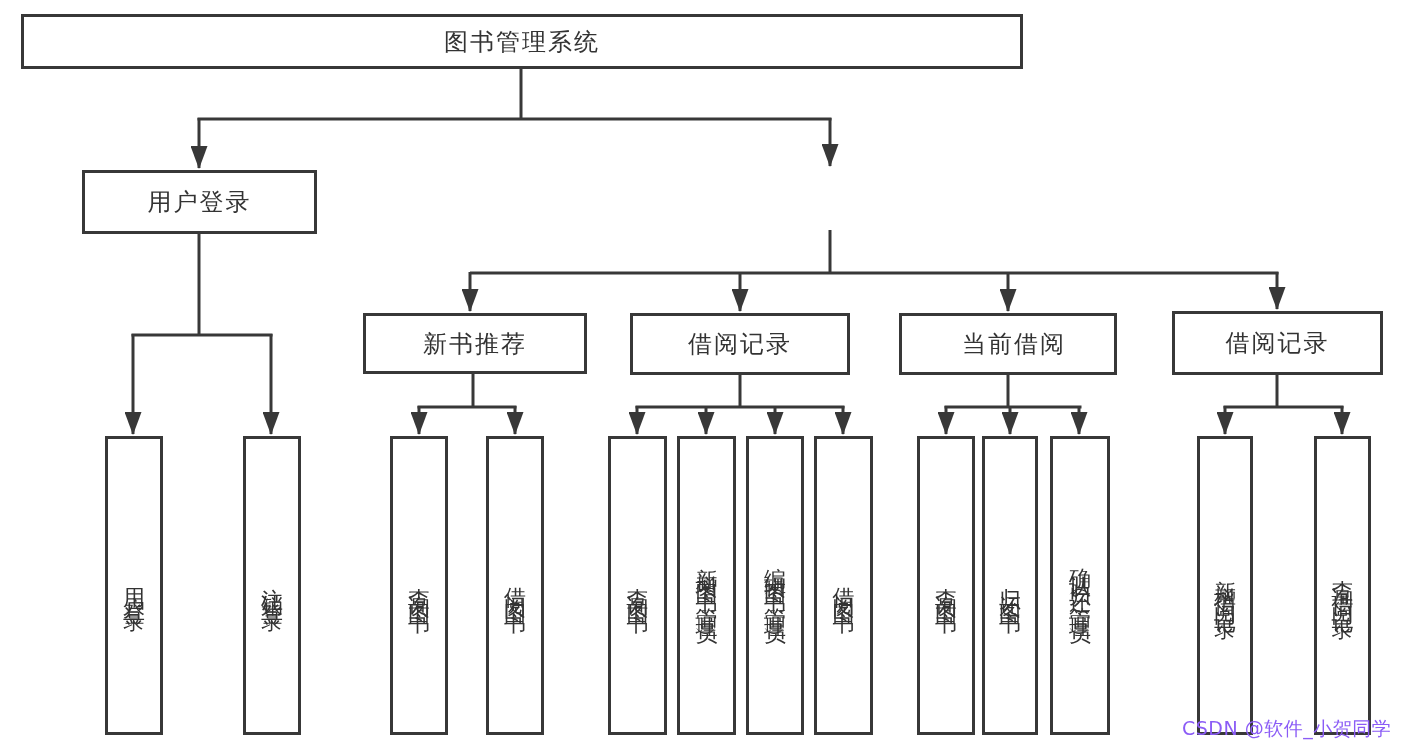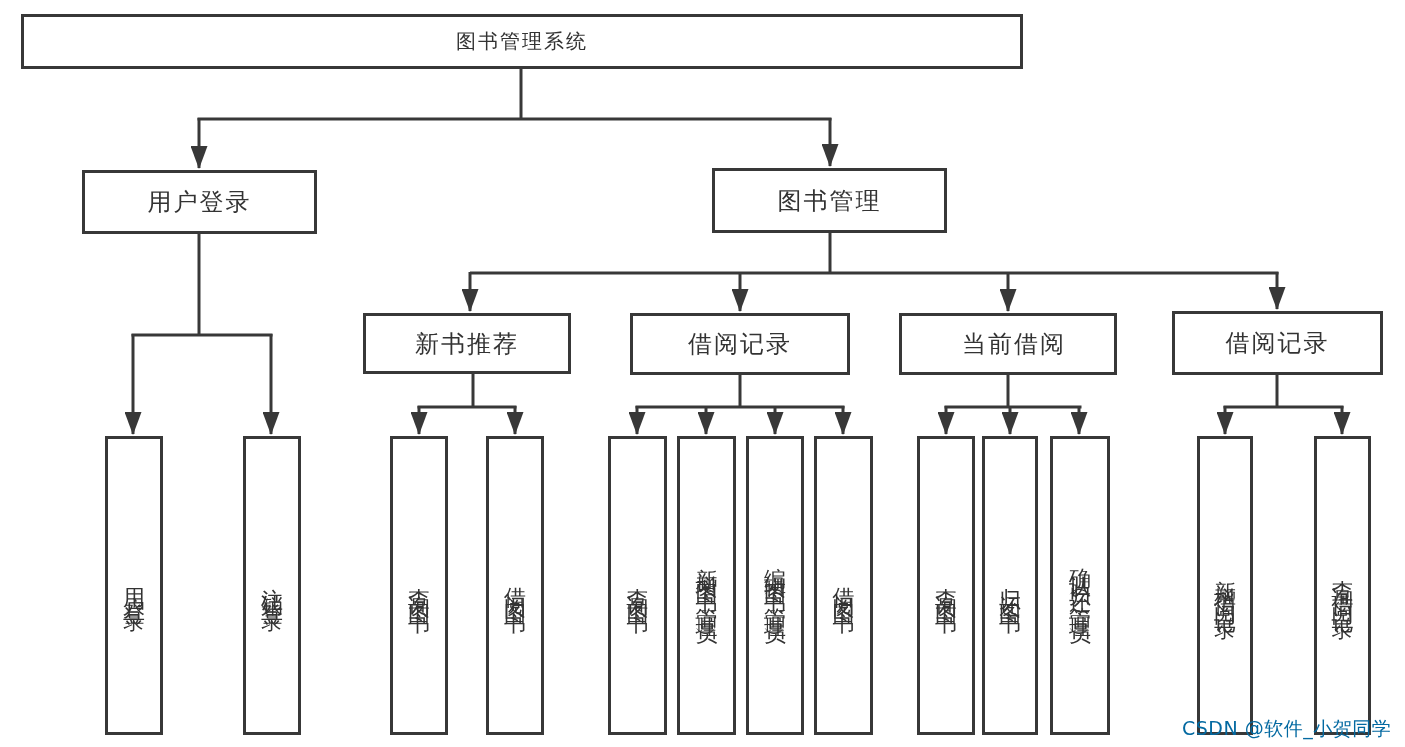--- a/index.html
+++ b/index.html
@@ -35,34 +35,34 @@
     align-items: center;
     justify-content: center;
     z-index: 2;
     color: #333333;
   }
   .hlbl {
     font-size: 24px;
     letter-spacing: 2px;
     white-space: nowrap;
   }
-  .root .hlbl { font-size: 20px; }
+  .root .hlbl { font-size: 24px; }
   .vlbl {
     writing-mode: vertical-rl;
     font-size: 22px;
     letter-spacing: 8px;
     line-height: 1;
     white-space: nowrap;
   }
   .watermark {
     position: absolute;
     left: 1182px;
     top: 716px;
     font-size: 19px;
-    color: #0369a1;
+    color: #8b5cf6;
     letter-spacing: 0.5px;
     z-index: 3;
     white-space: nowrap;
   }
 </style>
 </head>
 <body>
 
 <div id="stage">
 
@@ -114,25 +114,22 @@
     <line x1="1342" y1="406" x2="1342" y2="434" marker-end="url(#ah)"></line>
   </svg>
 
   <div class="node root" style="left:21px; top:14px; width:1002px; height:55px;">
     <span class="hlbl">图书管理系统</span>
   </div>
 
   <div class="node" style="left:82px; top:170px; width:235px; height:64px;">
     <span class="hlbl">用户登录</span>
   </div>
-  <div class="node" style="left:712px; top:168px; width:235px; height:65px;">
-    <span class="hlbl">图书管理</span>
-  </div>
 
-  <div class="node" style="left:363px; top:313px; width:208px; height:61px;">
+  <div class="node" style="left:363px; top:313px; width:224px; height:61px;">
     <span class="hlbl">新书推荐</span>
   </div>
   <div class="node" style="left:630px; top:313px; width:220px; height:62px;">
     <span class="hlbl">借阅记录</span>
   </div>
   <div class="node" style="left:899px; top:313px; width:218px; height:62px;padding-left:12px;">
     <span class="hlbl">当前借阅</span>
   </div>
   <div class="node" style="left:1172px; top:311px; width:211px; height:64px;">
     <span class="hlbl">借阅记录</span>

